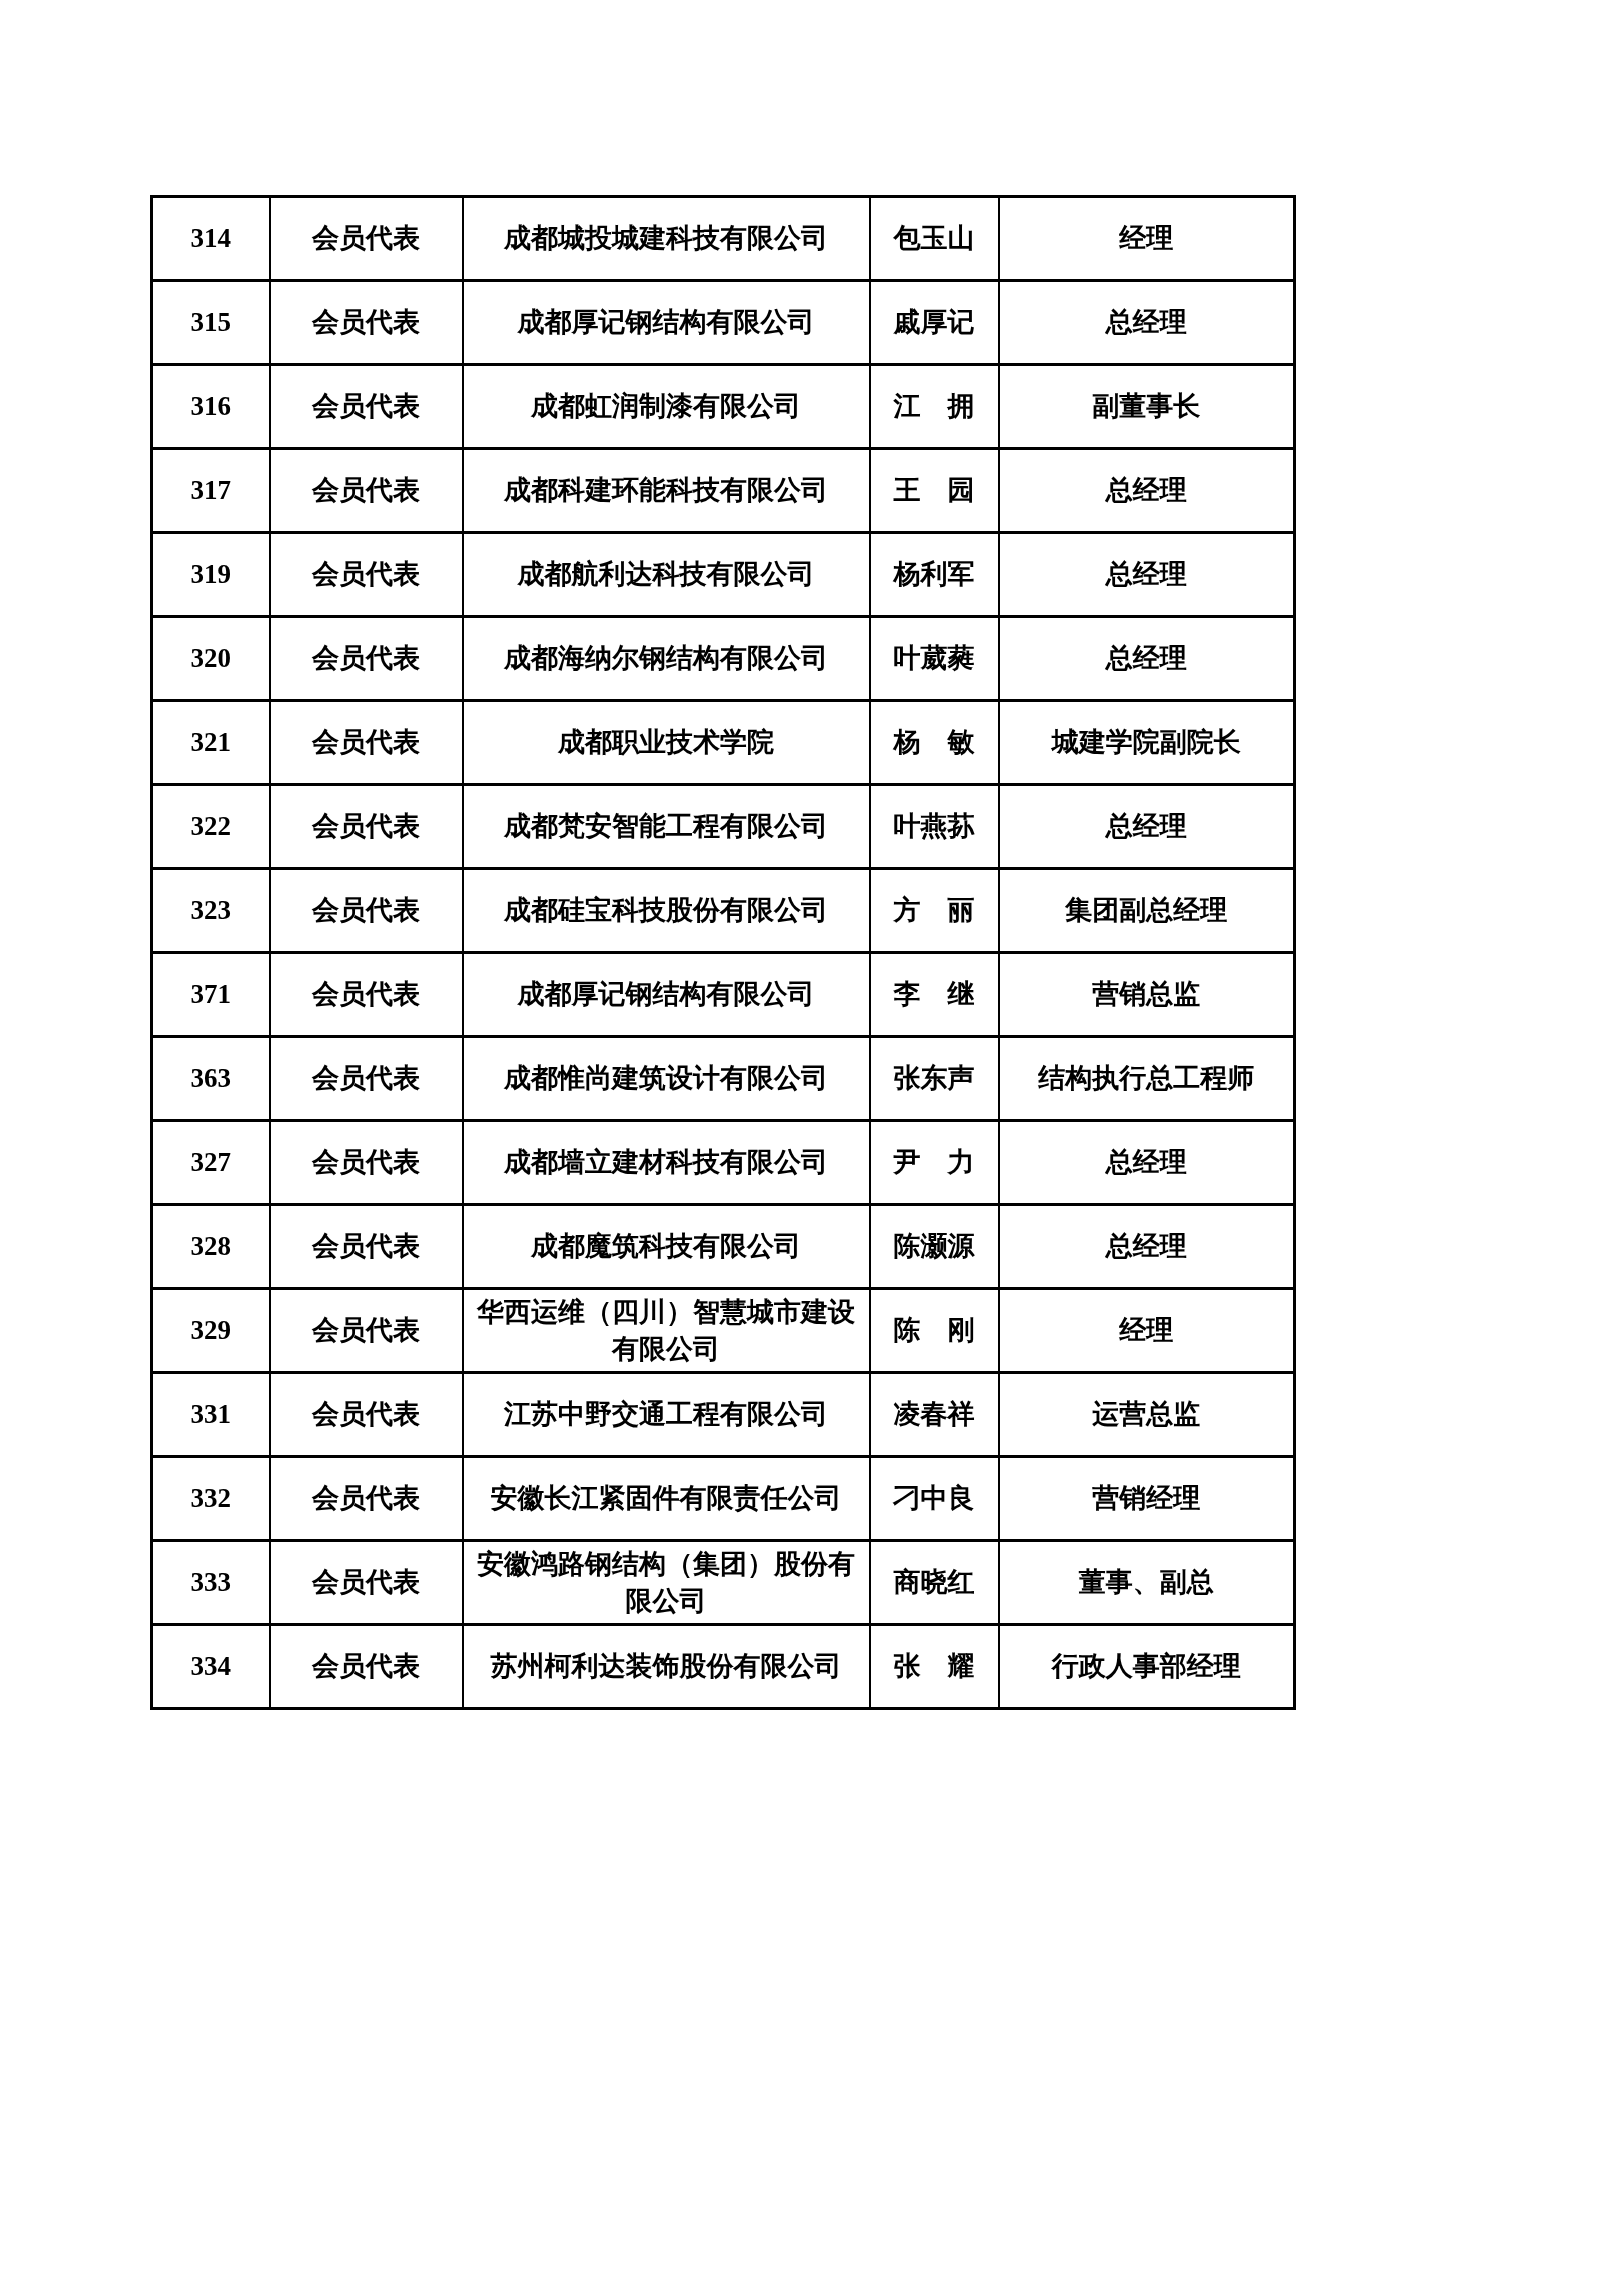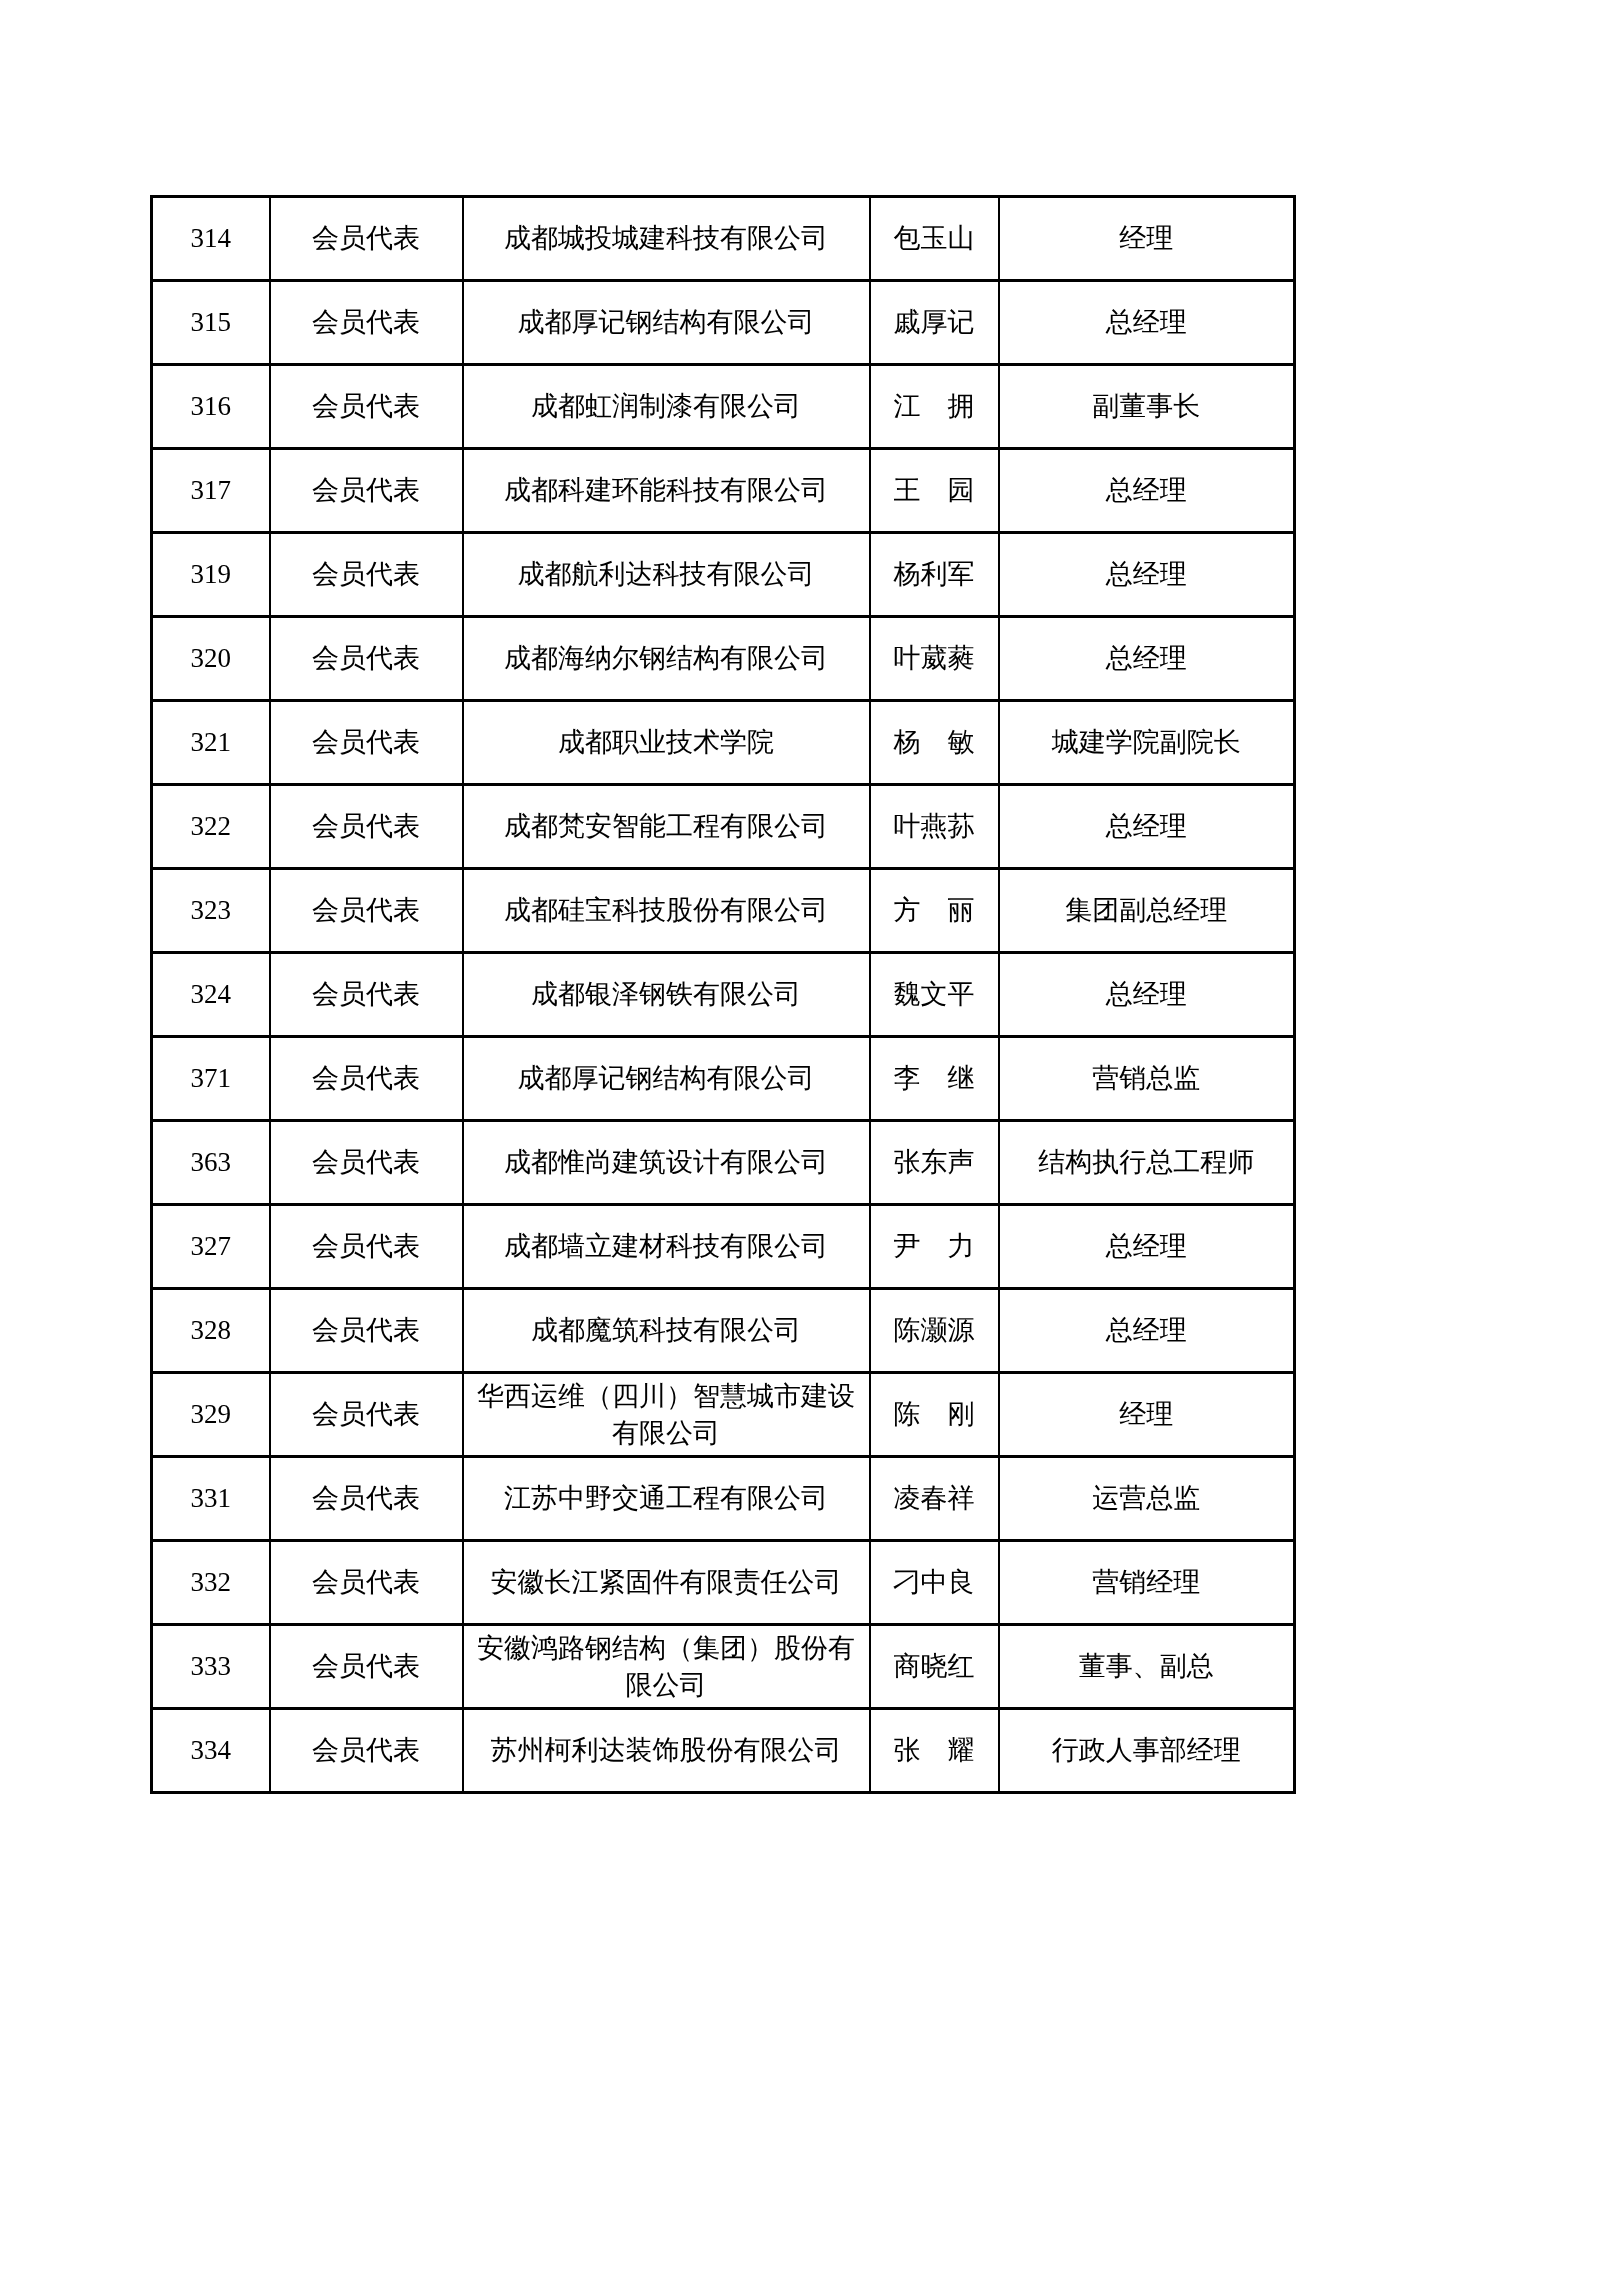--- a/index.html
+++ b/index.html
@@ -16,20 +16,21 @@
   }
   .table-wrap {
     position: absolute;
     left: 150px;
     top: 195px;
   }
   table.member-table {
     border-collapse: collapse;
     table-layout: fixed;
     border: 3.6px solid #000000;
+    font-weight: bold;
   }
   table.member-table td {
     border-left: 2.7px solid #000000;
     border-right: 2.7px solid #000000;
     border-top: 3.6px solid #000000;
     border-bottom: 3.6px solid #000000;
     text-align: center;
     vertical-align: middle;
     font-size: 27px;
     line-height: 1.35;
@@ -109,27 +110,20 @@
     <td>总经理</td>
   </tr>
         <tr>
     <td>323</td>
     <td>会员代表</td>
     <td>成都硅宝科技股份有限公司</td>
     <td>方　丽</td>
     <td>集团副总经理</td>
   </tr>
         <tr>
-    <td>324</td>
-    <td>会员代表</td>
-    <td>成都银泽钢铁有限公司</td>
-    <td>魏文平</td>
-    <td>总经理</td>
-  </tr>
-        <tr>
     <td>371</td>
     <td>会员代表</td>
     <td>成都厚记钢结构有限公司</td>
     <td>李　继</td>
     <td>营销总监</td>
   </tr>
         <tr>
     <td>363</td>
     <td>会员代表</td>
     <td>成都惟尚建筑设计有限公司</td>

